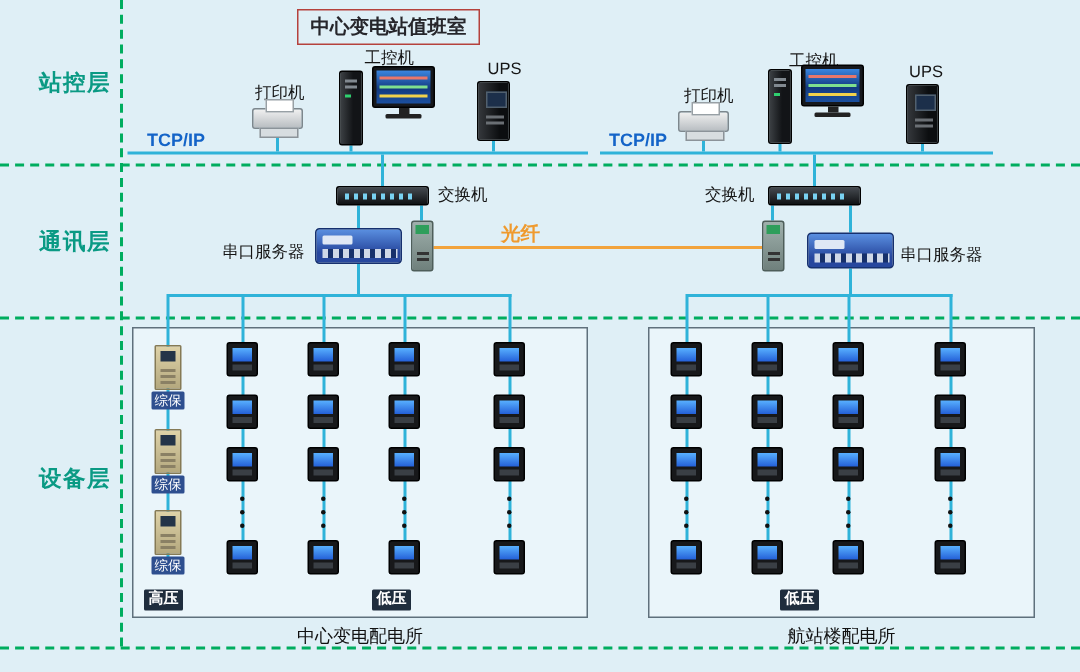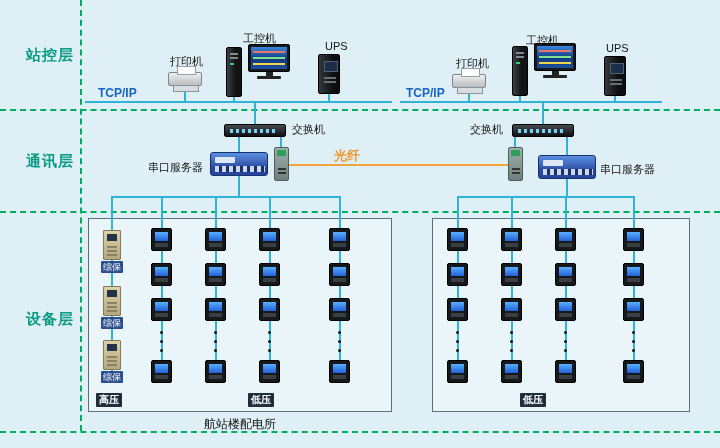--- a/index.html
+++ b/index.html
@@ -118,20 +118,21 @@
   <div class="cl" style="left:566px;top:179px;width:2px;height:17px"></div>
   <div class="cl" style="left:458px;top:196px;width:177px;height:2px"></div>
   <div class="cl" style="left:457px;top:196px;width:2px;height:176px"></div>
   <div class="cl" style="left:511px;top:196px;width:2px;height:176px"></div>
   <div class="cl" style="left:565px;top:196px;width:2px;height:176px"></div>
   <div class="cl" style="left:633px;top:196px;width:2px;height:176px"></div>
 
   <div class="fiber" style="left:289px;top:164px;width:219px"></div>
   <div class="fiber-label" style="left:334px;top:147px">光纤</div>
 
+  <div class="title-box" style="left:198px;top:6px">中心变电站值班室</div>
   <div class="lbl" style="left:170px;top:54px">打印机</div>
   <div class="printer" style="left:168px;top:72px"></div>
   <div class="lbl" style="left:243px;top:31px">工控机</div>
   <div class="tower" style="left:226px;top:47px"></div>
   <div class="monitor" style="left:248px;top:44px">
     <div class="m-frame">
         <div class="m-screen"></div>
       </div>
     <div class="m-stand"></div>
     <div class="m-base"></div>
@@ -214,15 +215,16 @@
   <div class="dots" style="left:510px;top:340px"></div>
   <div class="dots" style="left:564px;top:340px"></div>
   <div class="dots" style="left:632px;top:340px"></div>
   <div class="meter" style="left:447px;top:360px"></div>
   <div class="meter" style="left:501px;top:360px"></div>
   <div class="meter" style="left:555px;top:360px"></div>
   <div class="meter" style="left:623px;top:360px"></div>
 
   <div class="badge big" style="left:520px;top:393px">低压</div>
 
-  <div class="caption" style="left:88px;top:416px;width:304px">航站楼配电所</div>
+  <div class="caption" style="left:88px;top:416px;width:304px">中心变电配电所</div>
+  <div class="caption" style="left:432px;top:416px;width:258px">航站楼配电所</div>
 
 </div>
 
 </body></html>

